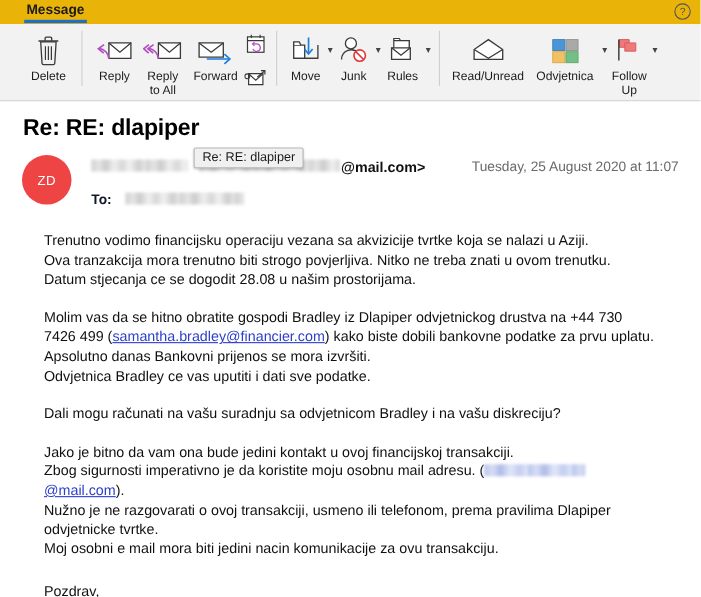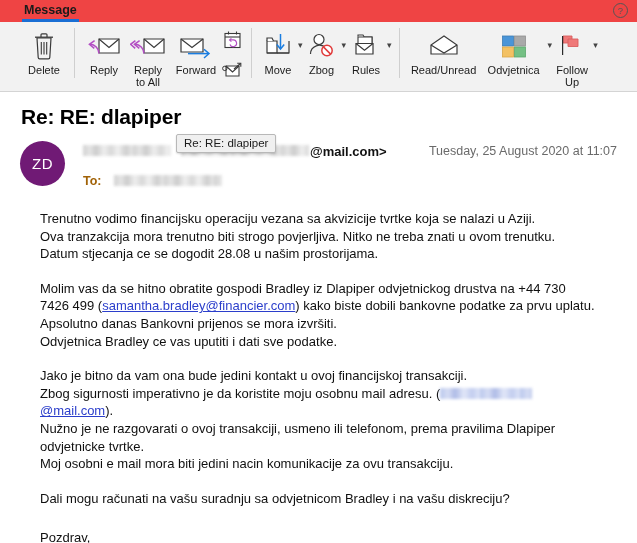--- a/index.html
+++ b/index.html
@@ -9,21 +9,21 @@
     overflow: hidden;
     background: #ffffff;
     font-family: "Liberation Sans", sans-serif;
     -webkit-font-smoothing: antialiased;
   }
 
   
   .ribbon-tabs {
     position: relative;
     height: 22px;
-    background: #ef4444;
+    background: #eab308;
     padding-left: 22px;
   }
   .tab {
     display: inline-block;
     font-size: 12.5px;
     font-weight: bold;
     color: #1b1b1b;
     line-height: 17px;
     padding: 1px 2px 0 2px;
     border-bottom: 3px solid #1a6fd4;
@@ -125,40 +125,40 @@
     padding: 2px 7px 3px 7px;
     box-shadow: 0 1px 2px rgba(0,0,0,.14);
     z-index: 5;
     white-space: nowrap;
   }
 
   .hdr { display: flex; align-items: flex-start; margin-top: 12px; position: relative; }
   .avatar {
     width: 45px; height: 45px;
     border-radius: 50%;
-    background: #701a75;
+    background: #ef4444;
     color: #fff;
     display: flex;
     align-items: center;
     justify-content: center;
-    font-size: 15px;
+    font-size: 12px;
     letter-spacing: .5px;
     flex: 0 0 auto;
     cursor: default;
   }
   .hdr-txt { margin-left: 18px; padding-top: 3px; flex: 1 1 auto; }
   .from-line { display: flex; align-items: baseline; height: 18px; }
   .from-domain {
     font-size: 13px;
     font-weight: bold;
     color: #111;
     margin-left: 1px;
   }
   .to-line { display: flex; align-items: center; margin-top: 11px; height: 15px; }
-  .to-lbl { font-size: 12.5px; font-weight: bold; color: #a16207; margin-right: 12px; }
+  .to-lbl { font-size: 12.5px; font-weight: bold; color: #0f172a; margin-right: 12px; }
   .date {
     position: absolute;
     right: 0; top: 3px;
     font-size: 12.5px;
     color: #6a6a6a;
     white-space: nowrap;
   }
 
   
   .redact {
@@ -318,21 +318,21 @@
     <div class="cmd-split">
       <div class="cmd" style="min-width:36px;">
         <span class="glyph">
           <svg width="30" height="30" viewBox="0 0 30 30">
             <circle cx="12" cy="8.5" r="5" fill="#fff" stroke="#3a3a3a" stroke-width="1.2"></circle>
             <path d="M3.5 23 a8.8 8.8 0 0 1 15.5 -5.6" fill="none" stroke="#3a3a3a" stroke-width="1.2"></path>
             <circle cx="20" cy="19.5" r="5.2" fill="#fff" stroke="#e03a3a" stroke-width="1.5"></circle>
             <path d="M16.4 15.9 L23.6 23.1" stroke="#e03a3a" stroke-width="1.5"></path>
           </svg>
         </span>
-        <span class="lbl">Zbog</span>
+        <span class="lbl">Junk</span>
       </div>
       <span class="chev">▾</span>
     </div>
 
     <div class="cmd-split">
       <div class="cmd" style="min-width:40px;">
         <span class="glyph">
           <svg width="30" height="30" viewBox="0 0 30 30">
             <path d="M7 5.5 v-1.5 h5 l1.2 2 h7.8 v9" fill="#fff" stroke="#3a3a3a" stroke-width="1.1"></path>
             <path d="M7 6 h14 v9 h-14 Z" fill="#fff" stroke="#3a3a3a" stroke-width="1.1"></path>
@@ -422,29 +422,29 @@
       <span>Ova tranzakcija mora trenutno biti strogo povjerljiva. Nitko ne treba znati u ovom trenutku.</span><br>
       <span>Datum stjecanja  ce se dogodit 28.08 u našim prostorijama.</span>
     </p>
 
     <p>
       <span>Molim vas da se hitno obratite gospodi Bradley iz Dlapiper odvjetnickog drustva  na +44 730 7426 499 (</span><a class="mail">samantha.bradley@financier.com</a><span>) kako biste dobili bankovne podatke za prvu uplatu.</span><br>
       <span>Apsolutno danas Bankovni prijenos se mora izvršiti.</span><br>
       <span>Odvjetnica Bradley ce vas uputiti i dati sve podatke.</span>
     </p>
 
+    <p>Dali mogu računati na vašu suradnju sa odvjetnicom Bradley i na vašu diskreciju?</p>
+
     <p>
       <span>Jako je bitno da vam ona bude jedini kontakt u ovoj financijskoj transakciji.</span><br>
       <span>Zbog sigurnosti imperativno je da koristite moju osobnu mail adresu. (</span><span class="redact-blue" style="width:92px;height:11px;"></span><a class="mail">@mail.com</a><span>).</span><br>
       <span>Nužno je ne razgovarati o ovoj transakciji, usmeno ili telefonom, prema pravilima Dlapiper</span><br>
       <span>odvjetnicke tvrtke.</span><br>
       <span>Moj osobni e mail mora biti jedini nacin komunikacije za ovu transakciju.</span>
     </p>
 
-    <p>Dali mogu računati na vašu suradnju sa odvjetnicom Bradley i na vašu diskreciju?</p>
-
     <div class="sig-block">
       <p class="tight">Pozdrav,</p>
 
     </div>
 
   </div>
 </div>
 
 </body></html>

